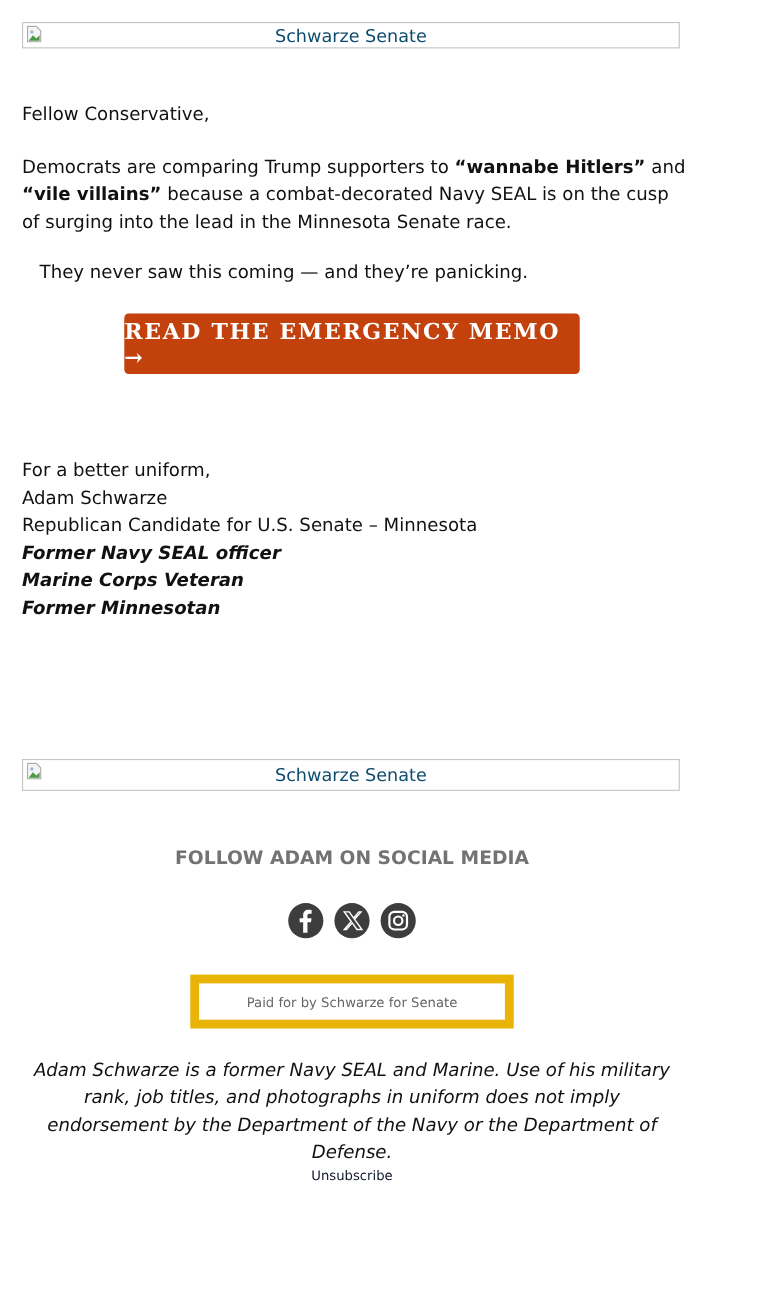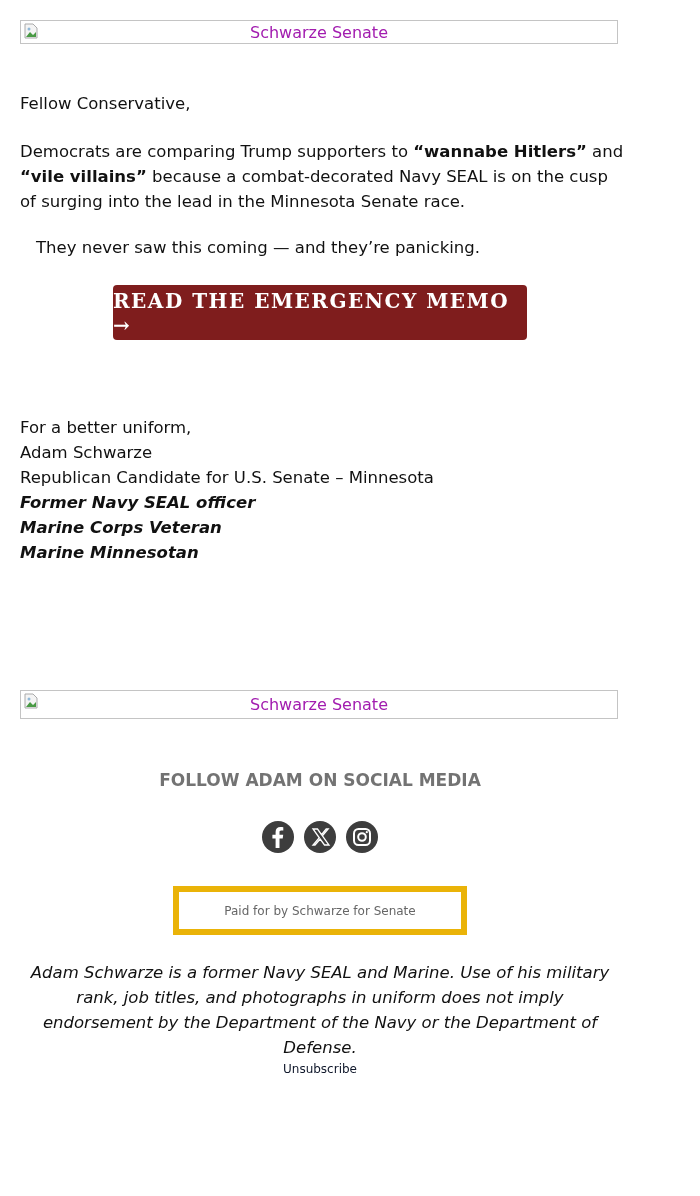--- a/index.html
+++ b/index.html
@@ -5,56 +5,56 @@
     html, body { margin: 0; padding: 0; background: #ffffff; }
     body {
       width: 700px; height: 1196px; position: relative; overflow: hidden;
       font-family: "DejaVu Sans", "Liberation Sans", sans-serif;
       color: #111111;
     }
     .img-broken {
       position: absolute; left: 20px; width: 598px; height: 24px;
       border: 1px solid #c4c4c4; box-sizing: border-box;
       display: flex; align-items: center; justify-content: center;
-      color: #a21caf; font-size: 16px;
+      color: #0c4a6e; font-size: 16px;
       font-family: "DejaVu Sans", sans-serif;
     }
     .img-broken .bi {
       position: absolute; left: 3px; top: 2px; width: 14px; height: 16px;
     }
     .p {
       position: absolute; left: 20px; width: 605px;
       font-size: 16.5px; line-height: 25px; margin: 0;
       font-family: "DejaVu Sans", sans-serif;
     }
     .p b { font-weight: bold; }
     .cta {
       position: absolute; left: 113px; top: 285px; width: 414px; height: 55px;
-      background: #7f1d1d; border-radius: 4px; color: #ffffff;
+      background: #c2410c; border-radius: 4px; color: #ffffff;
       display: flex; align-items: center; justify-content: center;
       font-family: "DejaVu Serif", "Liberation Serif", serif;
       font-weight: bold; font-size: 20px; letter-spacing: 1.5px;
       text-decoration: none; cursor: pointer;
     }
     .sig { position: absolute; left: 20px; top: 415px; font-size: 16.5px; line-height: 25px; }
     .sig div { white-space: nowrap; }
     .sig .bi-line { font-weight: bold; font-style: italic; }
     .follow {
       position: absolute; left: 0; width: 640px; top: 770px; text-align: center;
       color: #737373; font-weight: bold; font-size: 17px;
       font-family: "DejaVu Sans", sans-serif;
     }
     .social { position: absolute; top: 821px; left: 262px; display: flex; gap: 10px; }
     .social a {
       width: 32px; height: 32px; border-radius: 50%; background: #3d3d3d;
       display: flex; align-items: center; justify-content: center; cursor: pointer;
     }
     .paid {
       position: absolute; left: 173px; top: 886px; width: 294px; height: 49px;
-      border: 6px solid #eab308; box-sizing: border-box;
+      border: 8px solid #eab308; box-sizing: border-box;
       display: flex; align-items: center; justify-content: center;
       color: #666; font-size: 12px;
     }
     .disclaimer {
       position: absolute; left: 25px; width: 590px; top: 960px; text-align: center;
       font-style: italic; font-size: 16.5px; line-height: 25px;
     }
     .unsub {
       position: absolute; left: 0; width: 640px; top: 1062px; text-align: center;
       color: #0f172a; font-size: 12px; text-decoration: none; cursor: pointer;
@@ -79,21 +79,21 @@
 <p class="p" style="top:235px;margin-left:16px;">They never saw this coming — and they’re panicking.</p>
 
 <a class="cta">READ THE EMERGENCY MEMO →</a>
 
 <div class="sig">
   <div>For a better uniform,</div>
   <div>Adam Schwarze</div>
   <div>Republican Candidate for U.S. Senate – Minnesota</div>
   <div class="bi-line">Former Navy SEAL officer</div>
   <div class="bi-line">Marine Corps Veteran</div>
-  <div class="bi-line">Marine Minnesotan</div>
+  <div class="bi-line">Former Minnesotan</div>
 </div>
 
 <div class="img-broken" style="top:690px; height:29px;">
   <svg class="bi" viewBox="0 0 14 16">
     <path d="M1 1h8l4 4v10H1z" fill="#f4f4f4" stroke="#aaa" stroke-width="1"></path>
     <path d="M2 14 L6 9 L9 12 L12 9 V14 Z" fill="#4a9a45"></path>
     <circle cx="5" cy="6" r="1.5" fill="#8fb8d8"></circle>
   </svg>
   <span>Schwarze Senate</span>
 </div>

